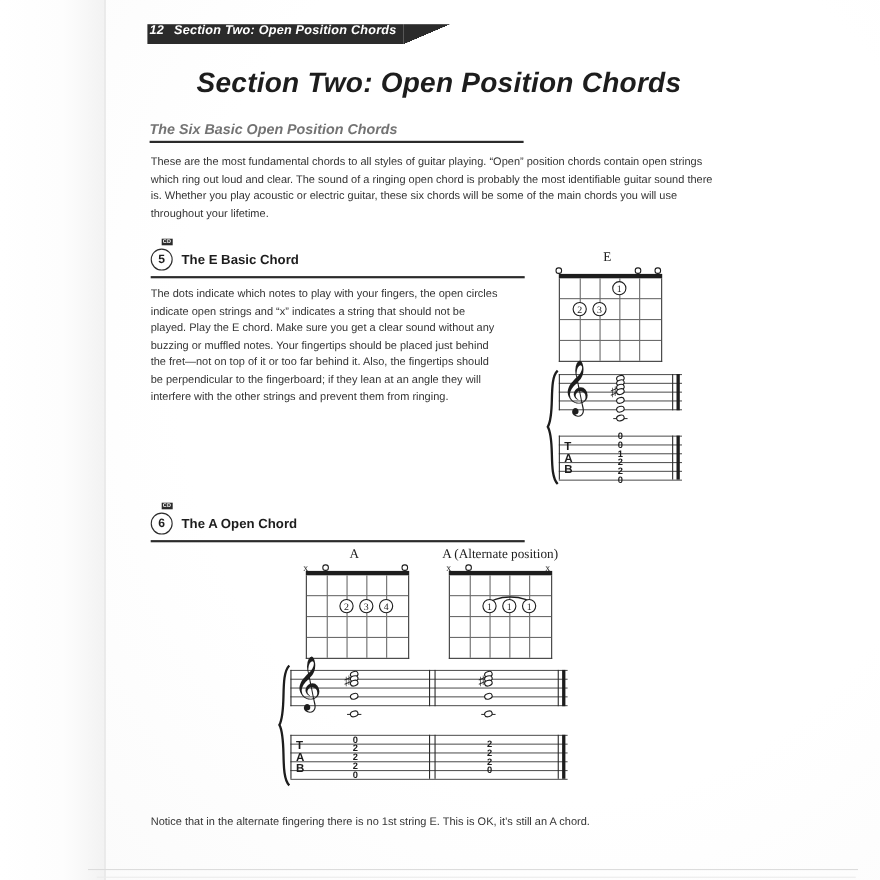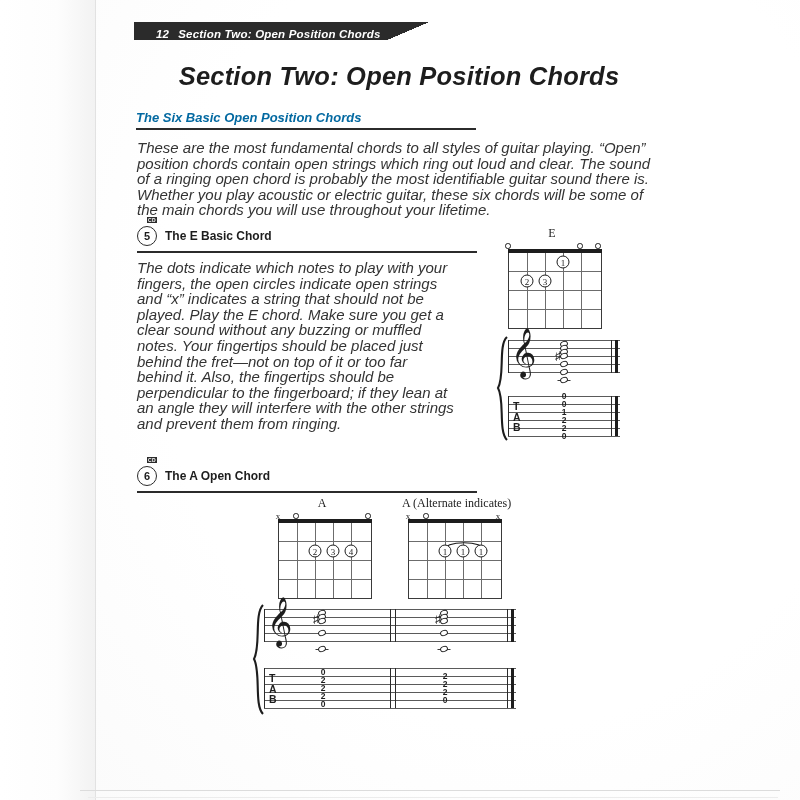--- a/index.html
+++ b/index.html
@@ -64,22 +64,22 @@
     position: absolute;
     left: 134px; top: 22px;
     height: 18px;
     display: flex;
     align-items: stretch;
   }
   .runhead-bar {
     background: #2b2b2b;
     color: #ffffff;
     display: flex;
-    align-items: flex-end;
-    padding: 0 6px 0 22px;
+    align-items: flex-start;
+    padding: 0 6px 0 2px;
     font-style: italic;
     font-weight: bold;
     font-size: 11.5px;
     letter-spacing: 0.2px;
     white-space: nowrap;
   }
   .runhead-num {
     margin-right: 9px;
   }
   .runhead-wedge {
@@ -98,36 +98,35 @@
     font-style: italic;
     color: #1d1d1d;
     letter-spacing: 0.2px;
   }
   .sub-title {
     position: absolute;
     left: 136px; top: 110px;
     font-size: 13px;
     font-weight: bold;
     font-style: italic;
-    color: #0369a1;
+    color: #737373;
   }
   .sub-rule {
     position: absolute;
     left: 136px; top: 128px;
     width: 340px; height: 1.5px;
     background: #2b2b2b;
   }
 
   
   .body-copy {
     position: absolute;
-    font-size: 15px;
+    font-size: 10px;
     line-height: 15.6px;
     color: #333333;
-    font-style: italic;
   }
   #intro-para {
     left: 137px; top: 140px;
     width: 520px;
   }
   #e-para {
     left: 137px; top: 260px;
     width: 318px;
   }
   #closing-note {
@@ -470,21 +469,21 @@
       <div class="gl-h" style="top:18px;"></div>
       <div class="gl-h" style="top:37px;"></div>
       <div class="gl-h" style="top:56px;"></div>
       <div class="finger" style="left:36px; top:28px;">2</div>
       <div class="finger" style="left:54px; top:28px;">3</div>
       <div class="finger" style="left:72px; top:28px;">4</div>
     </div>
   </div>
 
   <div class="chord-block" style="left:404px; top:496px; width:110px;">
-    <div class="chord-name" style="text-align:left; margin-left:-2px;">A (Alternate indicates)</div>
+    <div class="chord-name" style="text-align:left; margin-left:-2px;">A (Alternate position)</div>
     <div class="chord-markers">
       <span class="marker" style="left:4px;">x</span>
       <span class="marker open" style="left:22px;"></span>
       <span class="marker" style="left:94px;">x</span>
     </div>
     <div class="chord-grid" style="width:94px; height:76px; margin-left:4px;">
       <div class="nut"></div>
       <div class="gl-v" style="left:18px;"></div>
       <div class="gl-v" style="left:36px;"></div>
       <div class="gl-v" style="left:54px;"></div>
@@ -554,14 +553,15 @@
       <div class="tab-col" style="left:55px; top:16px;">2</div>
       <div class="tab-col" style="left:55px; top:24px;">2</div>
       <div class="tab-col" style="left:55px; top:32px;">0</div>
       <div class="tab-col" style="left:177px; top:4px;">2</div>
       <div class="tab-col" style="left:177px; top:12px;">2</div>
       <div class="tab-col" style="left:177px; top:20px;">2</div>
       <div class="tab-col" style="left:177px; top:28px;">0</div>
     </div>
   </div>
 
+  <div class="body-copy" id="closing-note">Notice that in the alternate fingering there is no 1st string E. This is OK, it’s still an A chord.</div>
 
 </div>
 
 </body></html>

